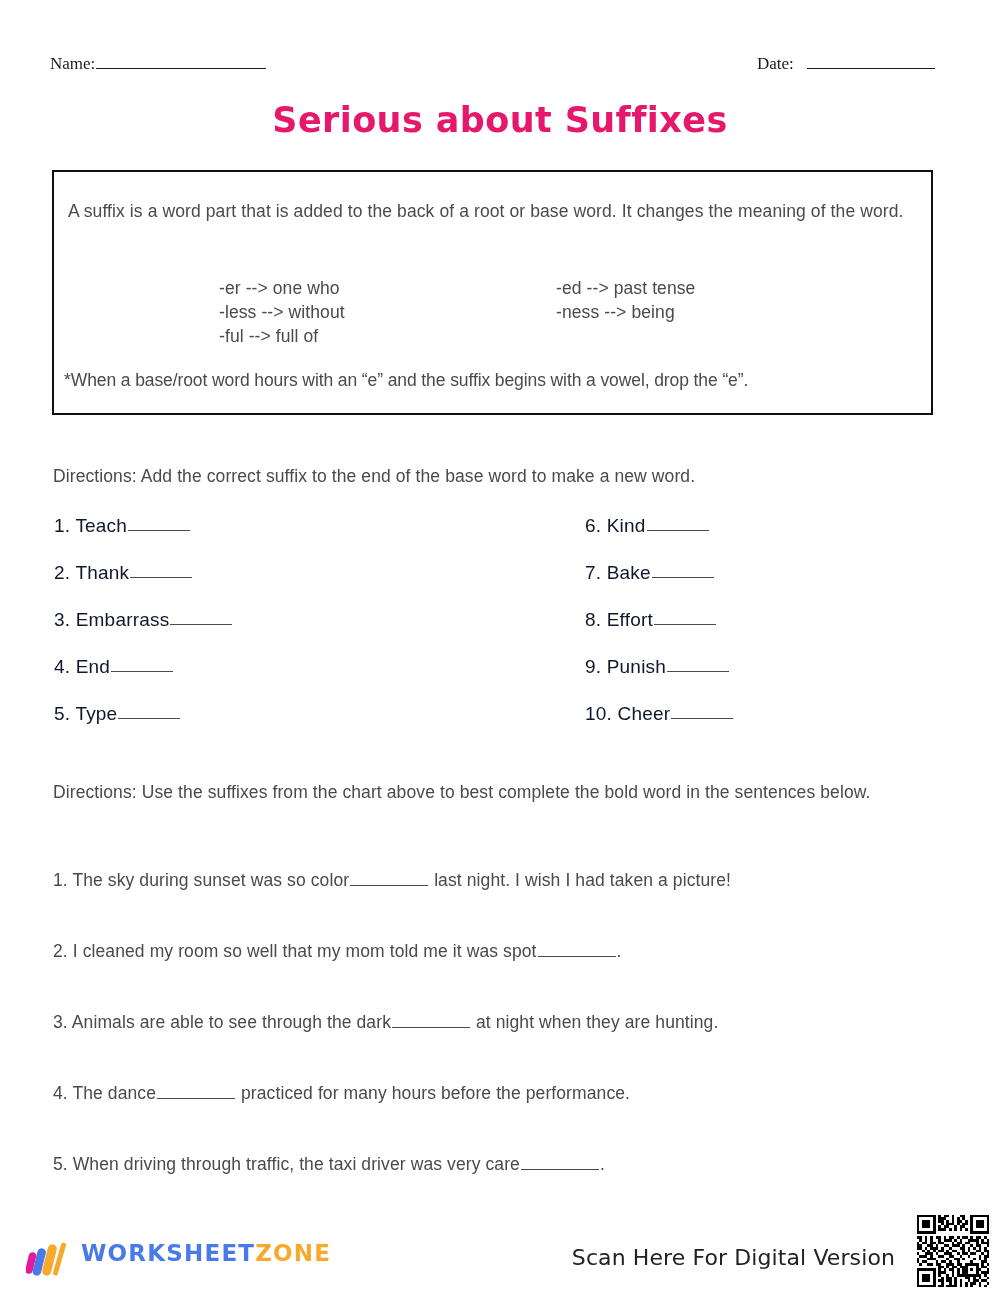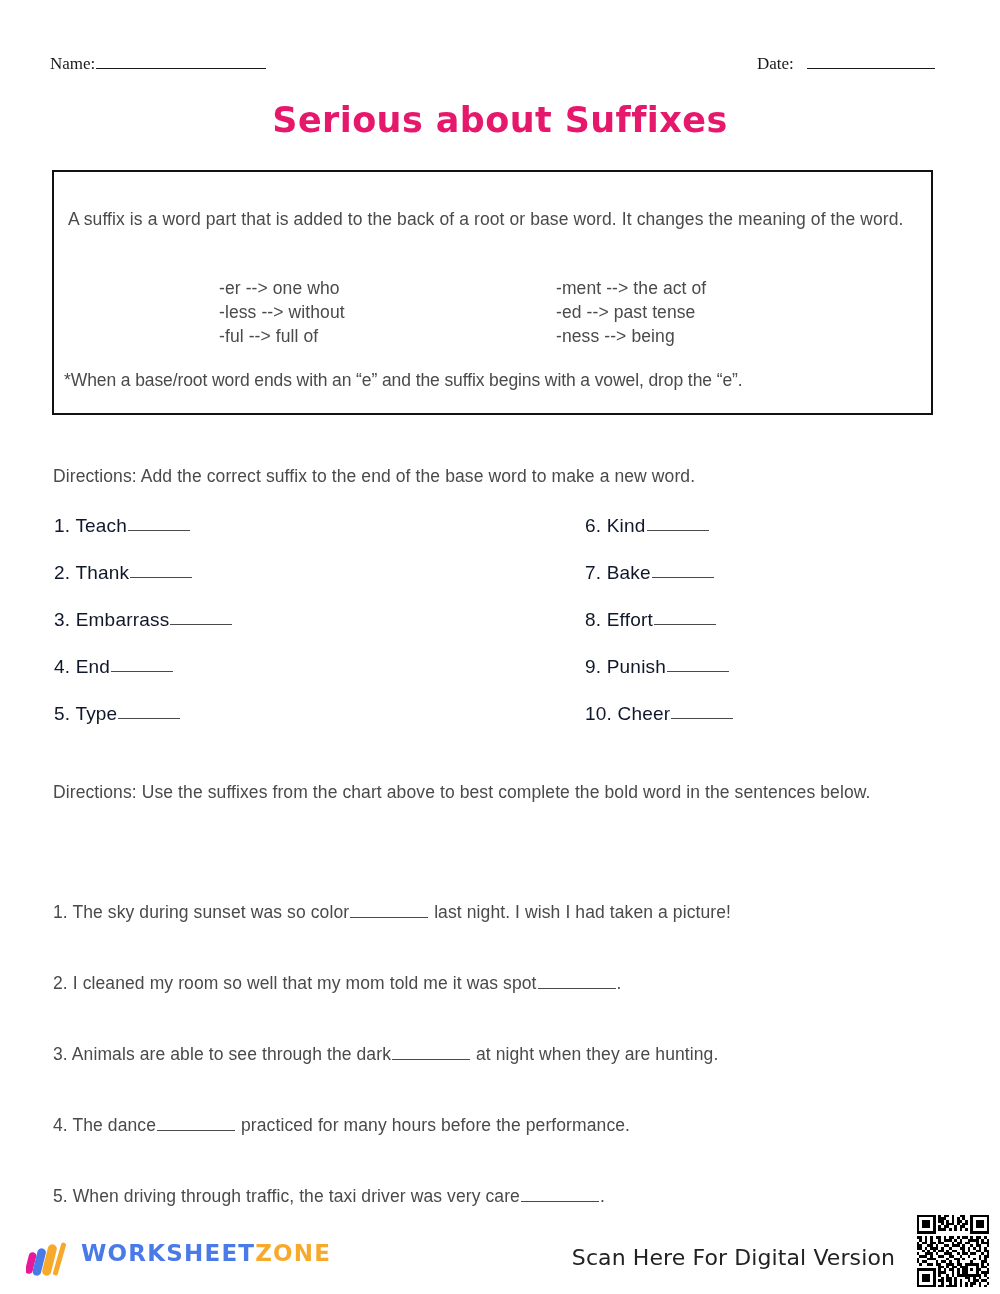--- a/index.html
+++ b/index.html
@@ -72,21 +72,21 @@
     left: 52px;
     top: 170px;
     width: 881px;
     height: 245px;
     border: 2px solid #111111;
     box-sizing: border-box;
   }
   .def-intro {
     position: absolute;
     left: 14px;
-    top: 35px;
+    top: 27px;
     width: 850px;
     font-size: 17.5px;
     line-height: 25px;
     letter-spacing: 0.1px;
     color: #4a4a4a;
   }
   .suffix-grid {
     position: absolute;
     left: 0;
     top: 92px;
@@ -153,21 +153,20 @@
     height: 15px;
     margin-left: 1px;
   }
 
   
   .sentences {
     position: absolute;
     top: 870px;
     left: 53px;
     width: 890px;
-    margin-top: 32px;
   }
   .sent-item {
     font-size: 17.5px;
     color: #4a4a4a;
     height: 71px;
     letter-spacing: 0.1px;
     white-space: nowrap;
   }
   .sent-blank {
     display: inline-block;
@@ -243,26 +242,25 @@
 
 <div class="defbox">
   <div class="def-intro">A suffix is a word part that is added to the back of a root or base word.  It changes the meaning of the word.</div>
   <div class="suffix-grid">
     <div class="suffix-col left">
       <div>-er --&gt; one who</div>
       <div>-less --&gt; without</div>
       <div>-ful --&gt; full of</div>
     </div>
     <div class="suffix-col right">
-      <div>-ment --&gt; the act of</div>
       <div>-ed --&gt; past tense</div>
       <div>-ness --&gt; being</div>
     </div>
   </div>
-  <div class="def-note">*When a base/root word ends with an “e” and the suffix begins with a vowel, drop the “e”.</div>
+  <div class="def-note">*When a base/root word hours with an “e” and the suffix begins with a vowel, drop the “e”.</div>
 </div>
 
 <div class="directions directions-1">Directions:  Add the correct suffix to the end of the base word to make a new word.</div>
 
 <div class="wordlist">
   <div class="wl-col left">
     <div class="wl-item">
         <span>1. Teach</span>
         <span class="wl-blank"></span>
       </div>

